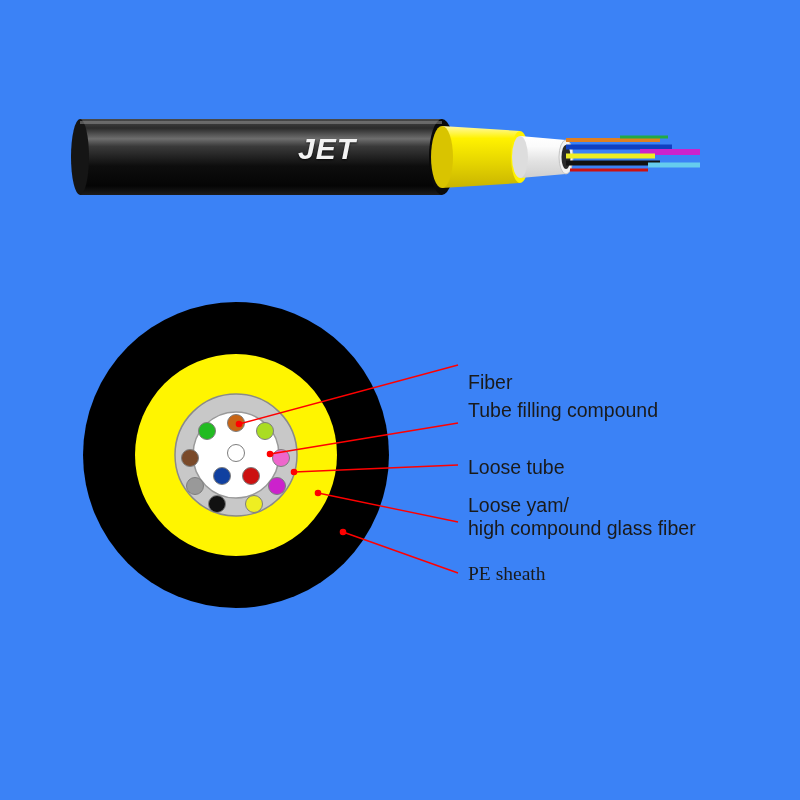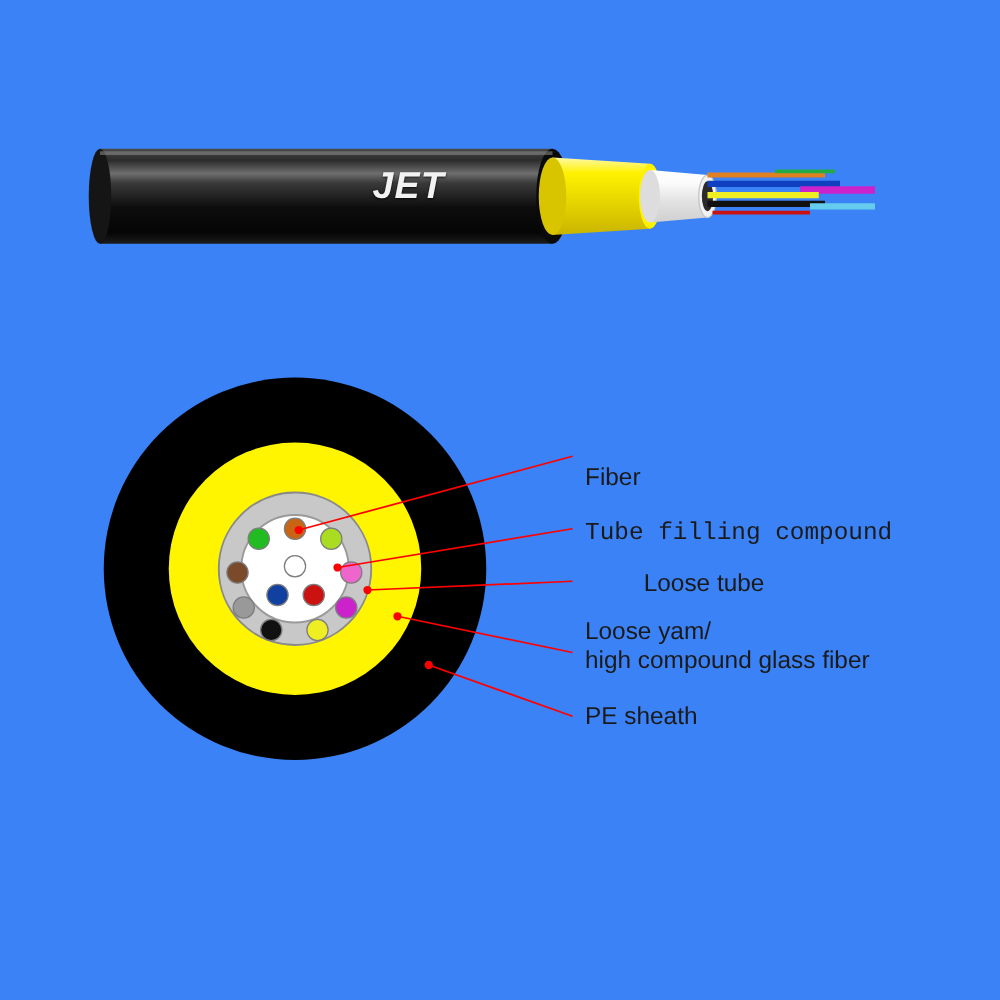--- a/index.html
+++ b/index.html
@@ -49,24 +49,24 @@
   
   .callout {
     position: absolute;
     left: 468px;
     font-size: 19.5px;
     color: #1a1a1a;
     white-space: pre;
     line-height: 1.18;
   }
   #label-fiber      { top: 371px; }
-  #label-tube-fill  { top: 415px; font-family: Liberation Mono, monospace; }
-  #label-loose-tube { top: 456px; margin-left: 47px; }
+  #label-tube-fill  { top: 399px; }
+  #label-loose-tube { top: 456px; }
   #label-aramid     { top: 494px; }
-  #label-pe         { top: 562px; }
+  #label-pe         { top: 562px; font-family: Liberation Serif, serif; }
 </style>
 </head>
 <body>
 
 <div id="stage">
 
   <svg id="cable-photo" viewBox="0 0 800 260">
     <defs>
       <linearGradient id="sheathGrad" x1="0" y1="0" x2="0" y2="1">
         <stop offset="0%" stop-color="#4a4a4a"></stop>

